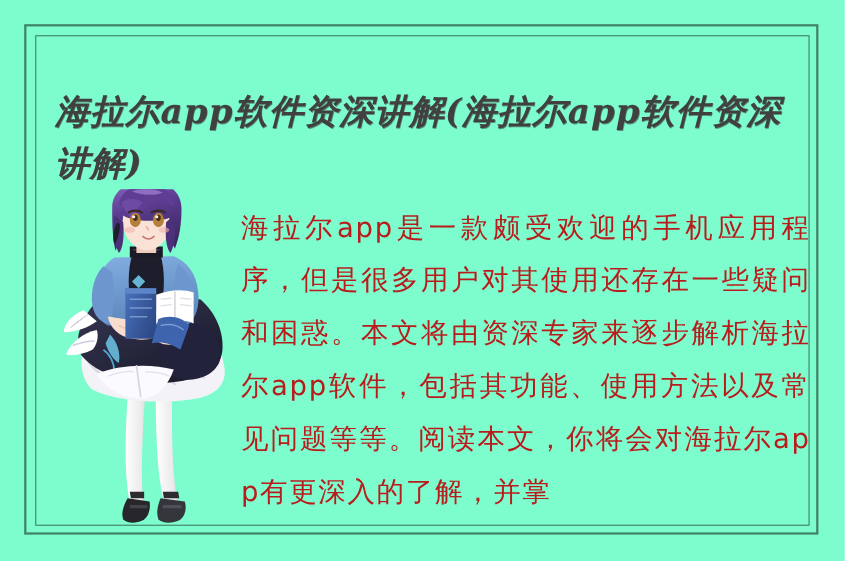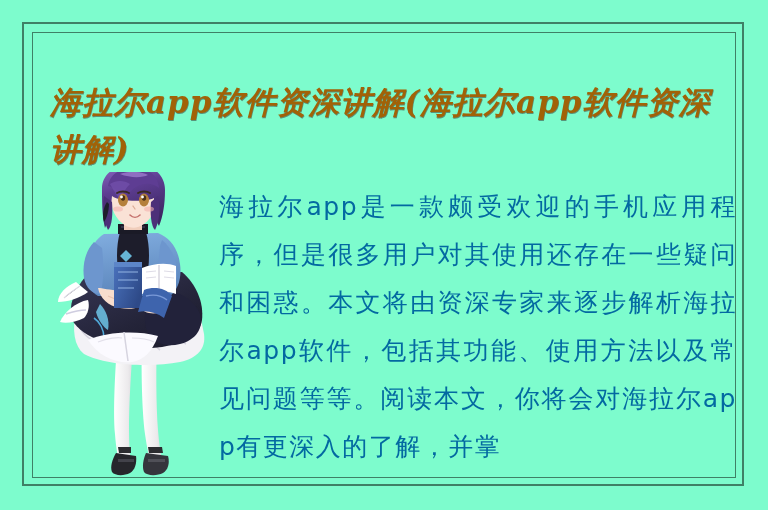--- a/index.html
+++ b/index.html
@@ -44,38 +44,38 @@
   #title {
     position: absolute;
     left: 50px;
     top: 58px;
     width: 690px;
     font-family: "DejaVu Serif", "Liberation Serif", serif;
     font-size: 31px;
     line-height: 47px;
     font-weight: 700;
     font-style: italic;
-    color: #a16207;
+    color: #404040;
     letter-spacing: 1px;
     white-space: normal;
     word-break: break-all;
     text-shadow: 0.5px 0.5px 0 rgba(60,60,55,0.55);
   }
   
   #body-text {
     position: absolute;
     left: 219px;
     top: 183px;
     width: 518px;
     height: 290px;
     overflow: hidden;
     font-family: "DejaVu Sans", "Liberation Sans", sans-serif;
     font-size: 25px;
     line-height: 48px;
-    color: #0369a1;
+    color: #b91c1c;
     letter-spacing: 1.5px;
     text-align: justify;
     word-break: break-all;
   }
   
   #illustration {
     position: absolute;
     left: 58px;
     top: 172px;
     width: 164px;

